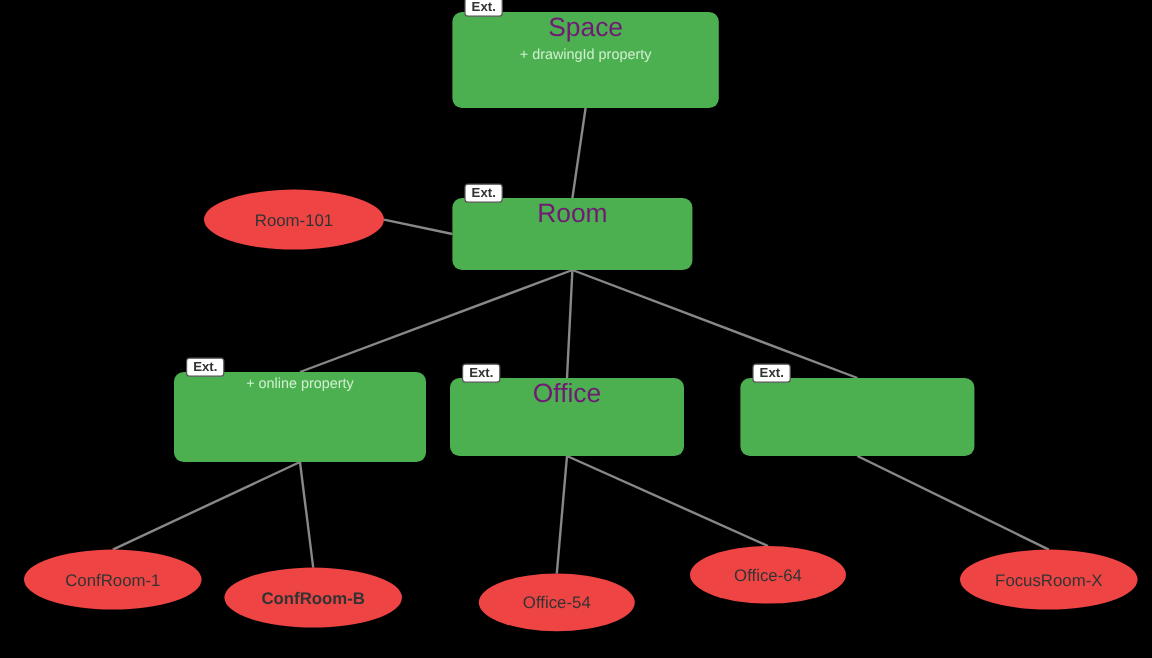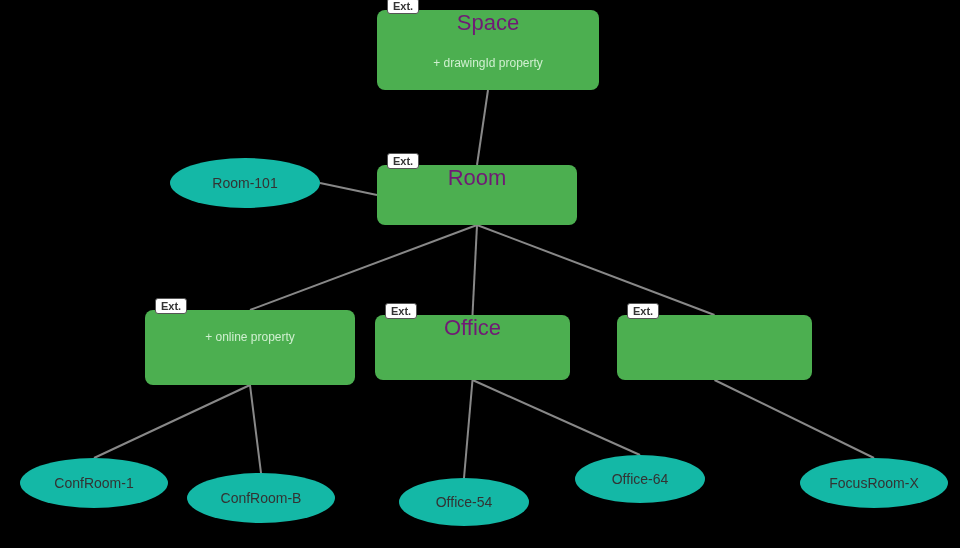--- a/index.html
+++ b/index.html
@@ -40,25 +40,25 @@
       font-weight: bold;
     }
     .node-box .node-title {
       font-size: 22px;
       font-weight: normal;
       color: #701a75;
     }
     .node-box .node-sub {
       font-size: 12px;
       color: #d0f0d0;
-      margin-top: 20px;
+      margin-top: 2px;
     }
     .node-ellipse {
       position: absolute;
-      background: #14b8a6;
+      background: #ef4444;
       border-radius: 50%;
       display: flex;
       align-items: center;
       justify-content: center;
       color: #333;
       font-size: 14px;
     }
   </style>
 </head>
 <body>
@@ -102,21 +102,21 @@
 </div>
 
 <div class="node-box" style="left:617px; top:315px; width:195px; height:65px;">
   <span class="ext-badge">Ext.</span>
 </div>
 
 <div class="node-ellipse" style="left:20px; top:458px; width:148px; height:50px;">
   <span>ConfRoom-1</span>
 </div>
 
-<div class="node-ellipse" style="left:187px; top:473px; width:148px; height:50px;">
+<div class="node-ellipse" style="left:187px; top:473px; width:148px; height:50px;font-weight:bold;">
   <span>ConfRoom-B</span>
 </div>
 
 <div class="node-ellipse" style="left:399px; top:478px; width:130px; height:48px;">
   <span>Office-54</span>
 </div>
 
 <div class="node-ellipse" style="left:575px; top:455px; width:130px; height:48px;text-align:center;">
   <span>Office-64</span>
 </div>

